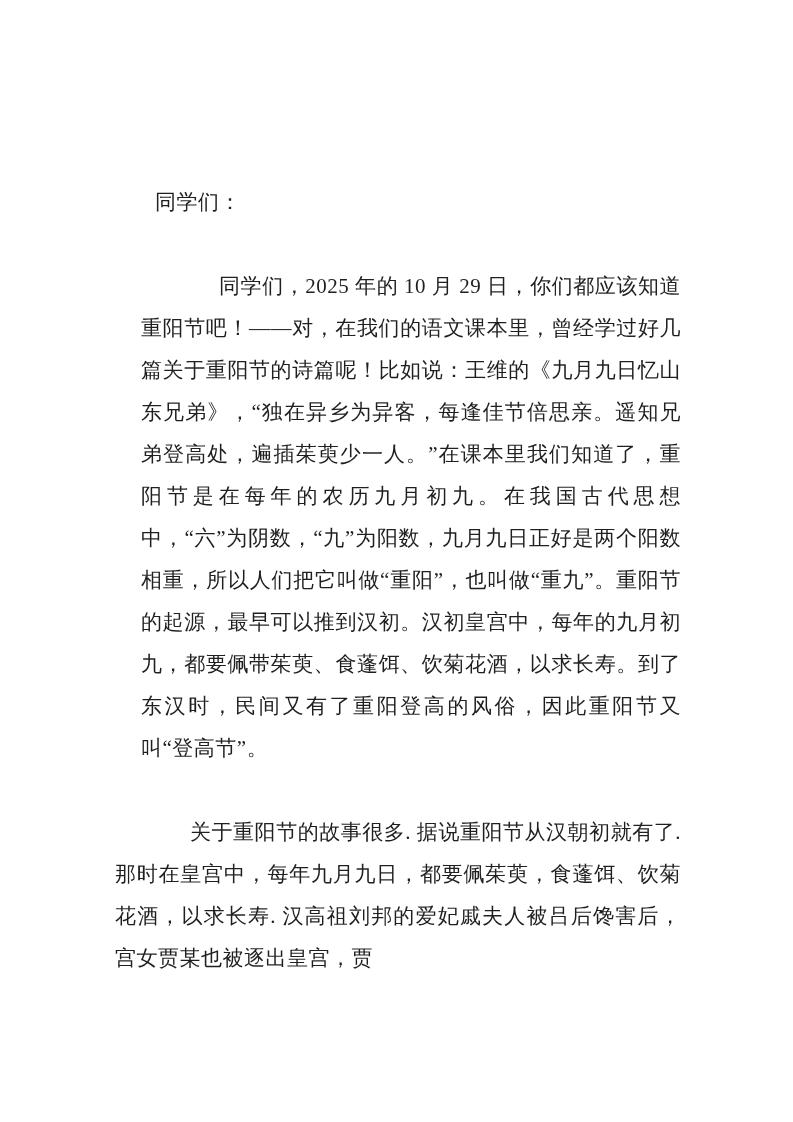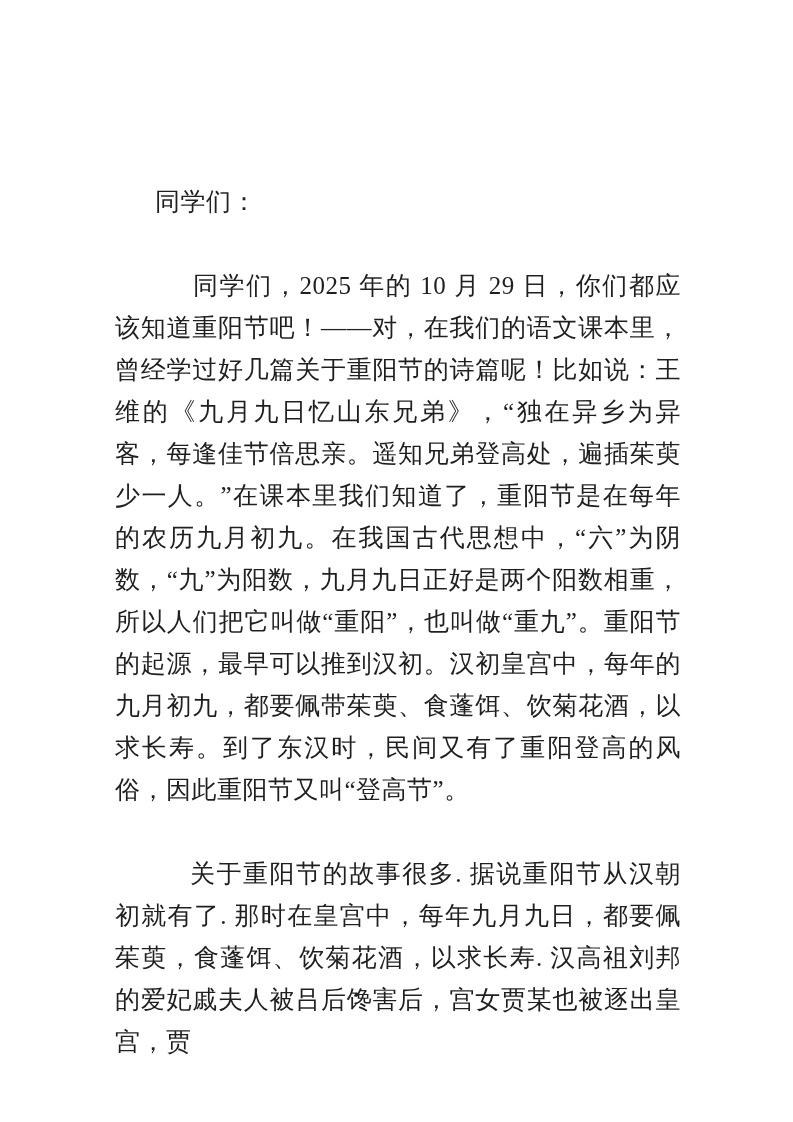--- a/index.html
+++ b/index.html
@@ -9,33 +9,33 @@
   }
   .page {
     position: relative;
     width: 793px;
     height: 1122px;
     background: #ffffff;
     box-sizing: border-box;
     padding: 181px 112px 0 115px;
     overflow: hidden;
     font-family: "Liberation Serif", "DejaVu Serif", serif;
-    font-size: 25px;
+    font-size: 21px;
     line-height: 42px;
     color: #1f1f1f;
   }
   .para {
     margin: 0 0 42px 0;
     text-align: justify;
     letter-spacing: 0.5px;
   }
   .indent-a { text-indent: 40px; }   
   .indent-b { text-indent: 78px; }   
   .indent-c { text-indent: 103px; }  
-  .indent-d { text-indent: 78px; }   
+  .indent-d { text-indent: 78px; margin-left: 26px; }   
   .indent-e { text-indent: 75px; }   
 </style>
 </head>
 <body>
 
 <div class="page">
   <p class="para indent-a">同学们：</p>
 
 
 

